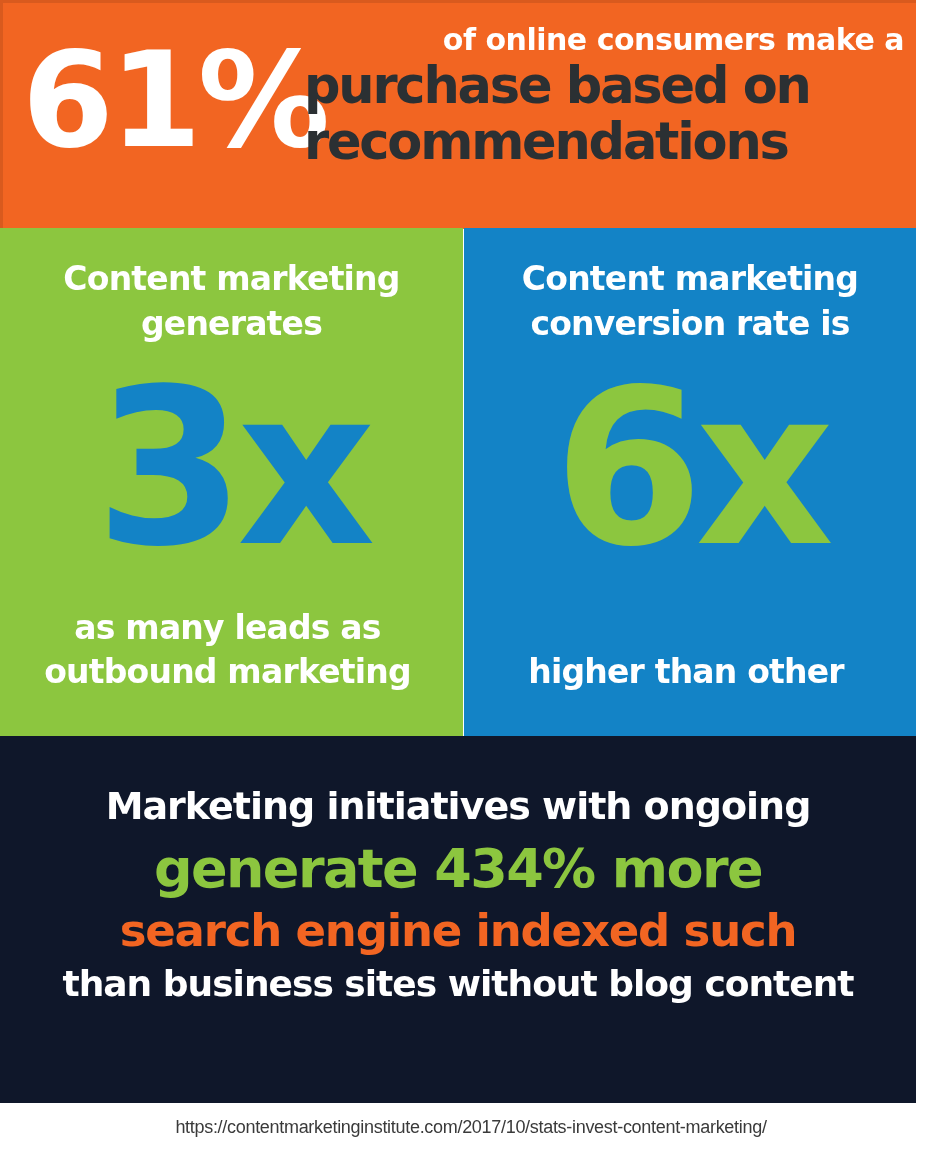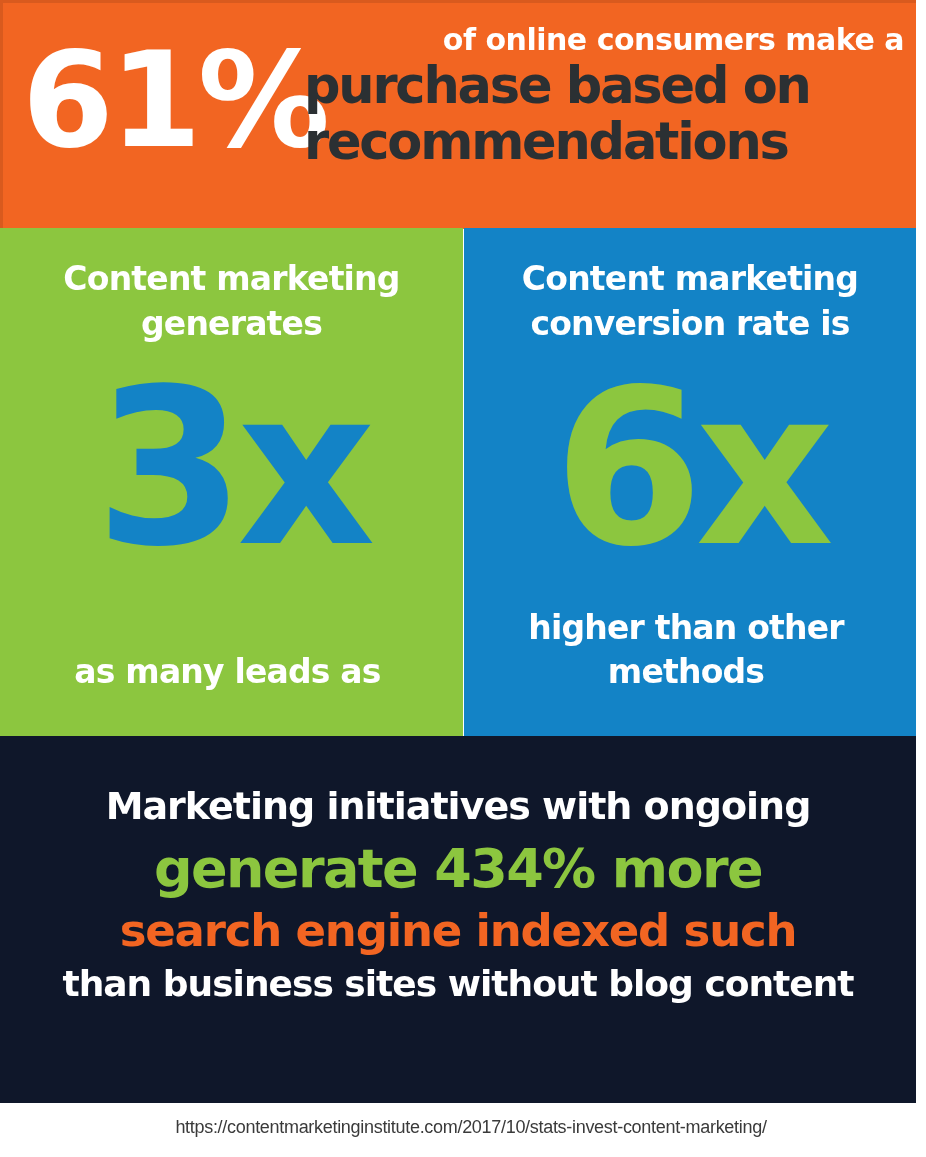--- a/index.html
+++ b/index.html
@@ -230,32 +230,32 @@
   </section>
 
   <section class="panel-green">
     <div class="mid-top">
       <div>Content marketing</div>
       <div>generates</div>
     </div>
     <div class="mid-number">3x</div>
     <div class="mid-bottom">
       <div>as many leads as</div>
+      <div>outbound marketing</div>
     </div>
   </section>
 
   <section class="panel-blue">
     <div class="mid-top">
       <div>Content marketing</div>
       <div>conversion rate is</div>
     </div>
     <div class="mid-number">6x</div>
     <div class="mid-bottom">
       <div>higher than other</div>
-      <div>methods</div>
     </div>
   </section>
 
   <section class="panel-dark">
     <div class="dark-inner">
       <div class="dk-line1">Marketing initiatives with ongoing</div>
       <div class="dk-line3">generate 434% more</div>
       <div class="dk-line4">search engine indexed such</div>
       <div class="dk-line5">than business sites without blog content</div>
     </div>

